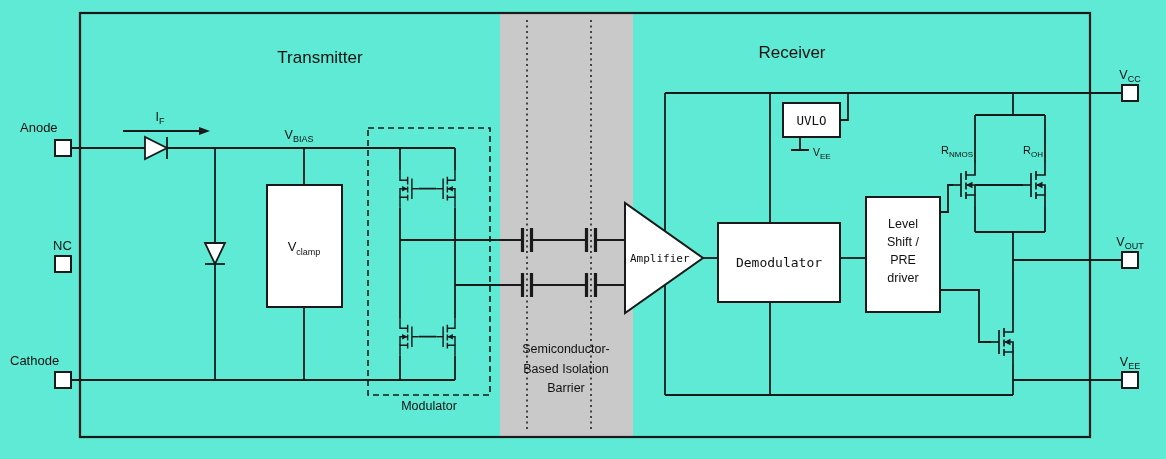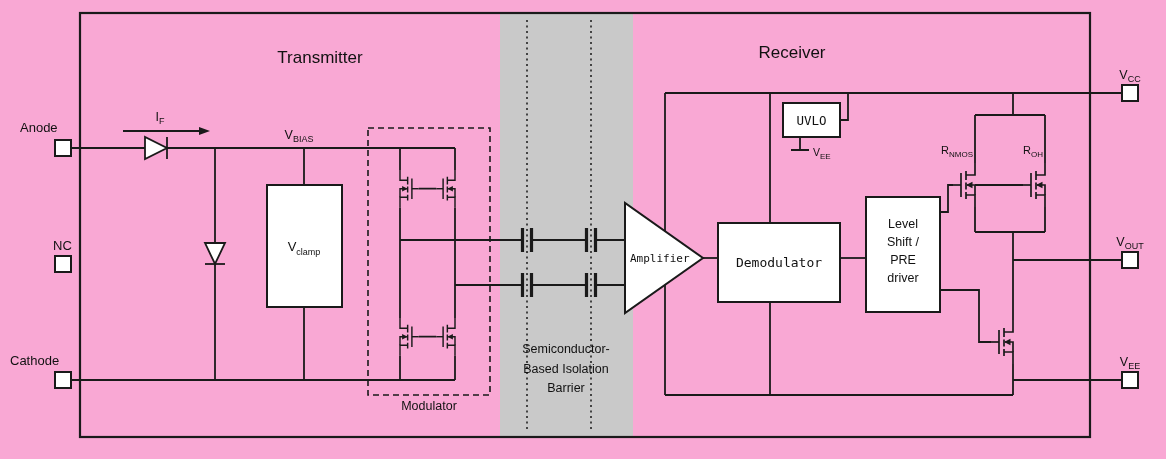--- a/index.html
+++ b/index.html
@@ -1,16 +1,16 @@
 <!DOCTYPE html>
 <html><head>
 <meta charset="utf-8">
 <style>
   html,body{margin:0;padding:0;background:#ffffff;}
-  .stage{position:relative;width:1166px;height:459px;background:#f9a8d4;overflow:hidden;
+  .stage{position:relative;width:1166px;height:459px;background:#5eead4;overflow:hidden;
          font-family:"Liberation Sans",sans-serif;}
   svg text{fill:#111;font-family:"Liberation Sans",sans-serif;}
   svg text.mono{font-family:"DejaVu Sans Mono",monospace;}
   .t17{font-size:17px;}
   .t13{font-size:13px;}
   .t12{font-size:12.5px;}
   .t11{font-size:11px;}
   .t10{font-size:10.5px;}
   .sub{font-size:9px;}
   .sub8{font-size:8px;}

